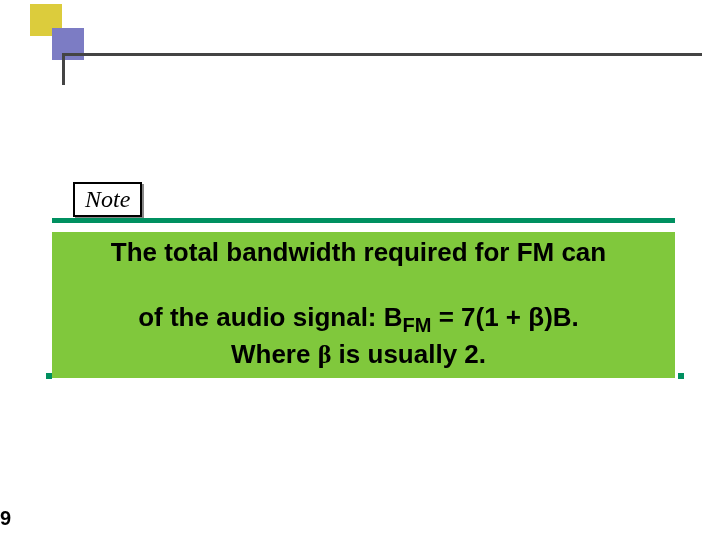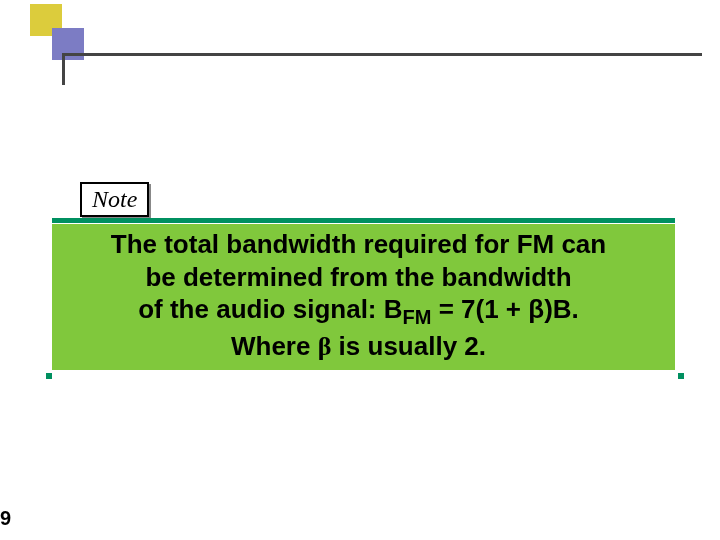--- a/index.html
+++ b/index.html
@@ -50,21 +50,21 @@
       position: absolute;
       top: 53px;
       left: 62px;
       width: 3px;
       height: 32px;
       background: #444;
     }
     .note-box {
       position: absolute;
       top: 182px;
-      left: 80px;
+      left: 73px;
       border: 2px solid #000;
       background: #fff;
       padding: 2px 10px;
       box-shadow: 2px 2px 0 #888;
     }
     .note-label {
       font-family: "Times New Roman", serif;
       font-style: italic;
       font-size: 24px;
       color: #000;
@@ -72,21 +72,21 @@
     .green-rule-top {
       position: absolute;
       top: 218px;
       left: 52px;
       width: 623px;
       height: 5px;
       background: #009060;
     }
     .content-box {
       position: absolute;
-      top: 224px;
+      top: 232px;
       left: 52px;
       width: 623px;
       background: #80c83c;
       padding: 4px 10px 6px 0;
       text-align: center;
     }
     .content-text {
       font-family: Arial, sans-serif;
       font-weight: bold;
       font-size: 26px;
@@ -135,21 +135,21 @@
 
 <div class="note-box">
   <span class="note-label">Note</span>
 </div>
 
 <div class="green-rule-top"></div>
 
 <div class="content-box">
   <div class="content-text">
     <span>The total bandwidth required for FM can</span><br>
-    <span>be determined from the bandwidth</span><br>
+    <br>
     <span>of the audio signal: B</span><span class="sub">FM</span><span> = 7(1 + β)B.</span><br>
     <span>Where </span><span style="font-family: 'Times New Roman', serif;">β</span><span> is usually 2.</span>
   </div>
 </div>
 
 <div class="green-rule-bottom dot-row">
   <div class="dot"></div>
   <div class="dot"></div>
 </div>
 

